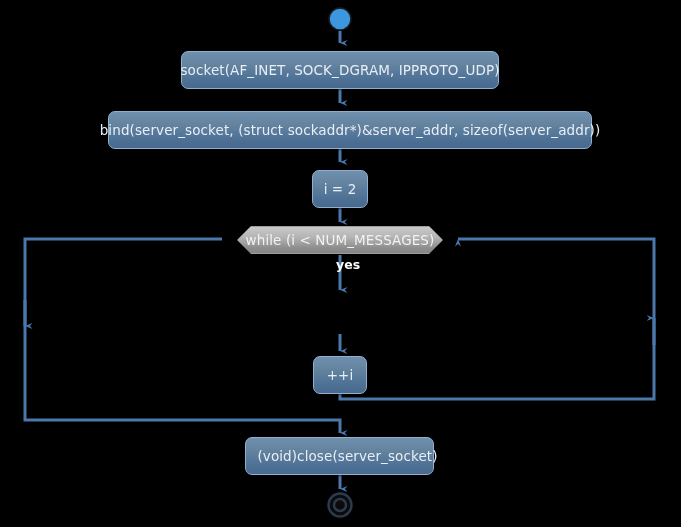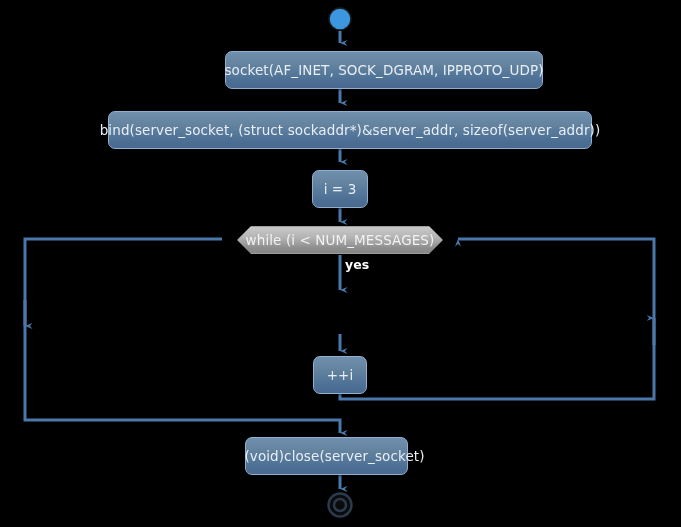--- a/index.html
+++ b/index.html
@@ -100,40 +100,40 @@
 
       <line x1="340" y1="473" x2="340" y2="489" marker-end="url(#arrow-down)"></line>
     </g>
 
     <circle cx="340" cy="19" r="11" fill="#3d97e0" stroke="#1b1b1b" stroke-width="1.5"></circle>
 
     <circle cx="340" cy="505" r="11.5" fill="#0b0b0b" stroke="#2b3a4c" stroke-width="2.5"></circle>
     <circle cx="340" cy="505" r="6" fill="#0b0b0b" stroke="#2b3a4c" stroke-width="2.5"></circle>
   </svg>
 
-  <div class="node activity" style="left:181px; top:51px; width:318px; height:38px;margin-left:44px;">
+  <div class="node activity" style="left:181px; top:51px; width:318px; height:38px;">
     <span>socket(AF_INET, SOCK_DGRAM, IPPROTO_UDP)</span>
   </div>
 
   <div class="node activity" style="left:108px; top:111px; width:484px; height:38px;">
     <span>bind(server_socket, (struct sockaddr*)&amp;server_addr, sizeof(server_addr))</span>
   </div>
 
   <div class="node activity" style="left:312px; top:170px; width:56px; height:38px;">
-    <span>i = 3</span>
+    <span>i = 2</span>
   </div>
 
   <div class="node decision" style="left:237px; top:226px; width:206px; height:28px;text-align:right;">
     <span>while (i &lt; NUM_MESSAGES)</span>
   </div>
 
-  <span class="edge-label" style="left:345px; top:257px;">yes</span>
+  <span class="edge-label" style="left:336px; top:257px;">yes</span>
 
 
   <div class="node activity" style="left:313px; top:356px; width:54px; height:38px;">
     <span>++i</span>
   </div>
 
-  <div class="node activity" style="left:245px; top:437px; width:163px; height:38px;padding-left:16px;">
+  <div class="node activity" style="left:245px; top:437px; width:189px; height:38px;padding-left:16px;">
     <span>(void)close(server_socket)</span>
   </div>
 
 </div>
 
 </body></html>

